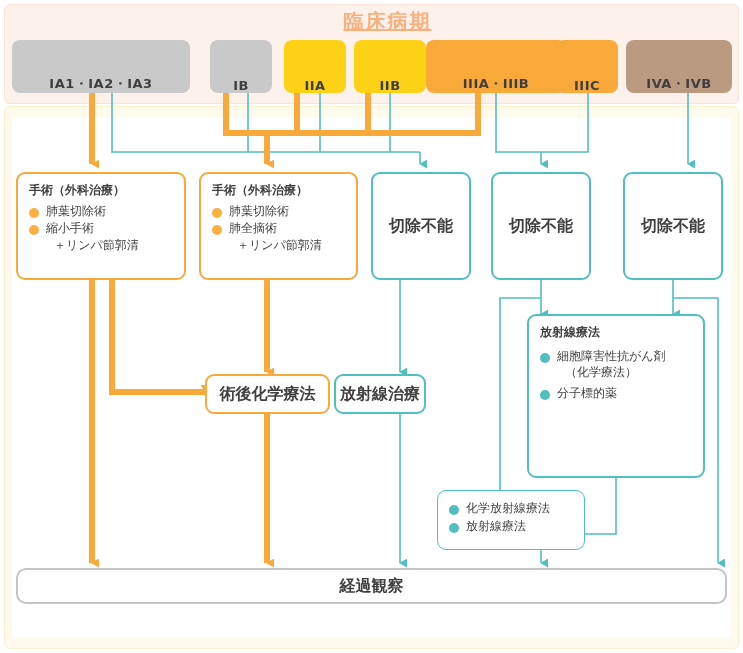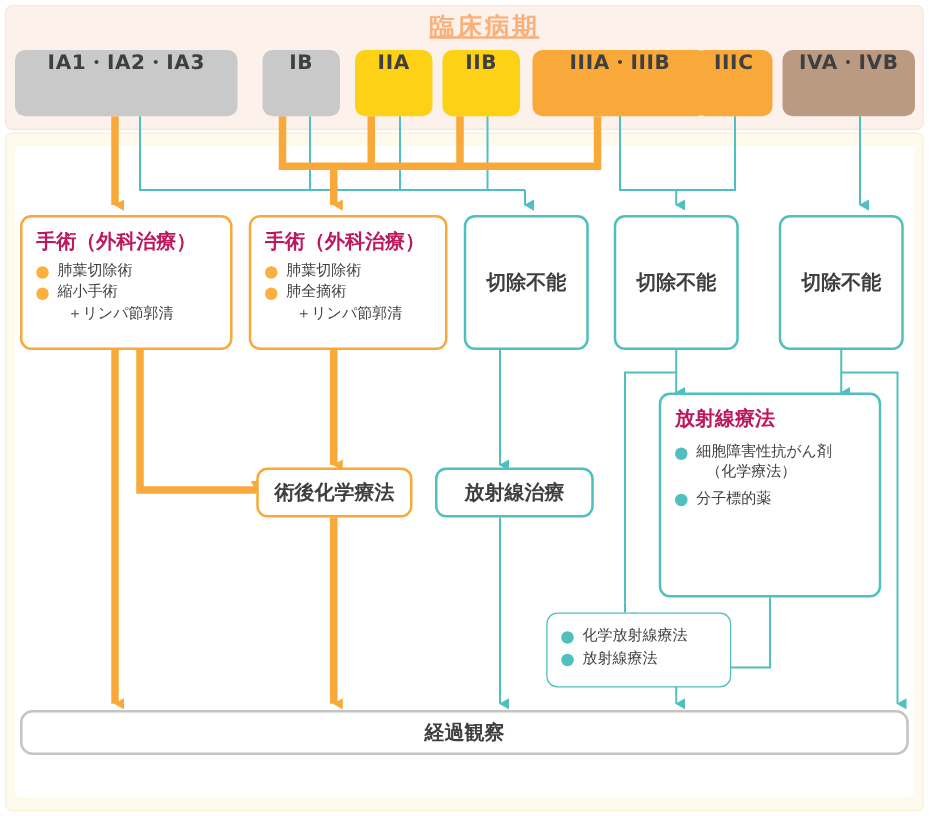--- a/index.html
+++ b/index.html
@@ -22,36 +22,36 @@
     position:absolute;width:100%;text-align:center;
     font-size:20px;font-weight:700;color:#f9b07a;letter-spacing:2px;
   }
   #title-stage{top:8px;left:16px;text-decoration:underline;}
   #title-treat{top:612px;left:0;color:#fbb040;margin-top:39px;}
 
   
   .chip{
     position:absolute;box-sizing:border-box;
     border-radius:8px;
-    display:flex;align-items:flex-start;justify-content:center;
-    font-size:16px;font-weight:700;color:#3f3f3f;
+    display:flex;align-items:flex-end;justify-content:center;
+    font-size:13px;font-weight:700;color:#3f3f3f;
     letter-spacing:.5px;
     top:40px;height:53px;
   }
 
   
   .box{
     position:absolute;box-sizing:border-box;
     background:#fff;border-radius:9px;border:2.5px solid #f9a83a;
   }
   .box.teal{border-color:#4fc0bd;}
   .box.grey{border-color:#c4c4c4;border-width:2px;border-radius:10px;}
   .box-h{
-    font-size:16px;font-weight:700;color:#be185d;
-    margin:0 0 4px 0;line-height:1.3;
+    font-size:12px;font-weight:700;color:#404040;
+    margin:0 0 4px 0;line-height:1.3;font-family:Liberation Serif, serif;
   }
   .box-center{
     display:flex;align-items:center;justify-content:center;
     width:100%;height:100%;
     font-size:16px;font-weight:700;color:#3f3f3f;
   }
   .box-pad{padding:9px 11px;}
   ul.bl{list-style:none;margin:0;padding:0;}
   ul.bl li{
     font-size:12px;color:#3f3f3f;line-height:1.38;
@@ -141,21 +141,21 @@
 
   <div class="chip" style="left:12px;width:178px;background:#c9c9c9;">
     <span>IA1・IA2・IA3</span>
   </div>
   <div class="chip" style="left:210px;width:62px;background:#c9c9c9;">
     <span>IB</span>
   </div>
   <div class="chip" style="left:284px;width:62px;background:#fcd116;">
     <span>IIA</span>
   </div>
-  <div class="chip" style="left:354px;width:62px;background:#fcd116;">
+  <div class="chip" style="left:354px;width:72px;background:#fcd116;">
     <span>IIB</span>
   </div>
   <div class="chip" style="left:426px;width:140px;background:#f9a83a;">
     <span>IIIA・IIIB</span>
   </div>
   <div class="chip" style="left:556px;width:62px;background:#f9a83a;">
     <span>IIIC</span>
   </div>
   <div class="chip" style="left:626px;width:106px;background:#bb9a82;">
     <span>IVA・IVB</span>
@@ -184,21 +184,21 @@
     <div class="box-center">切除不能</div>
   </div>
   <div class="box teal" style="left:623px;top:172px;width:100px;height:108px;">
     <div class="box-center">切除不能</div>
   </div>
 
   <div class="box" style="left:205px;top:374px;width:125px;height:40px;">
     <div class="box-center">術後化学療法</div>
   </div>
 
-  <div class="box teal" style="left:348px;top:374px;width:127px;height:40px;">
+  <div class="box teal" style="left:334px;top:374px;width:92px;height:40px;">
     <div class="box-center">放射線治療</div>
   </div>
 
   <div class="box teal box-pad" style="left:527px;top:314px;width:178px;height:164px;">
     <div class="box-h" style="margin-bottom:7px;">放射線療法</div>
     <ul class="bl teal">
       <li style="margin-bottom:4px;"><span class="dot"></span><span>細胞障害性抗がん剤</span><span class="sub">（化学療法）</span></li>
       <li style="margin-bottom:4px;"><span class="dot"></span><span>分子標的薬</span></li>
     </ul>
   </div>

